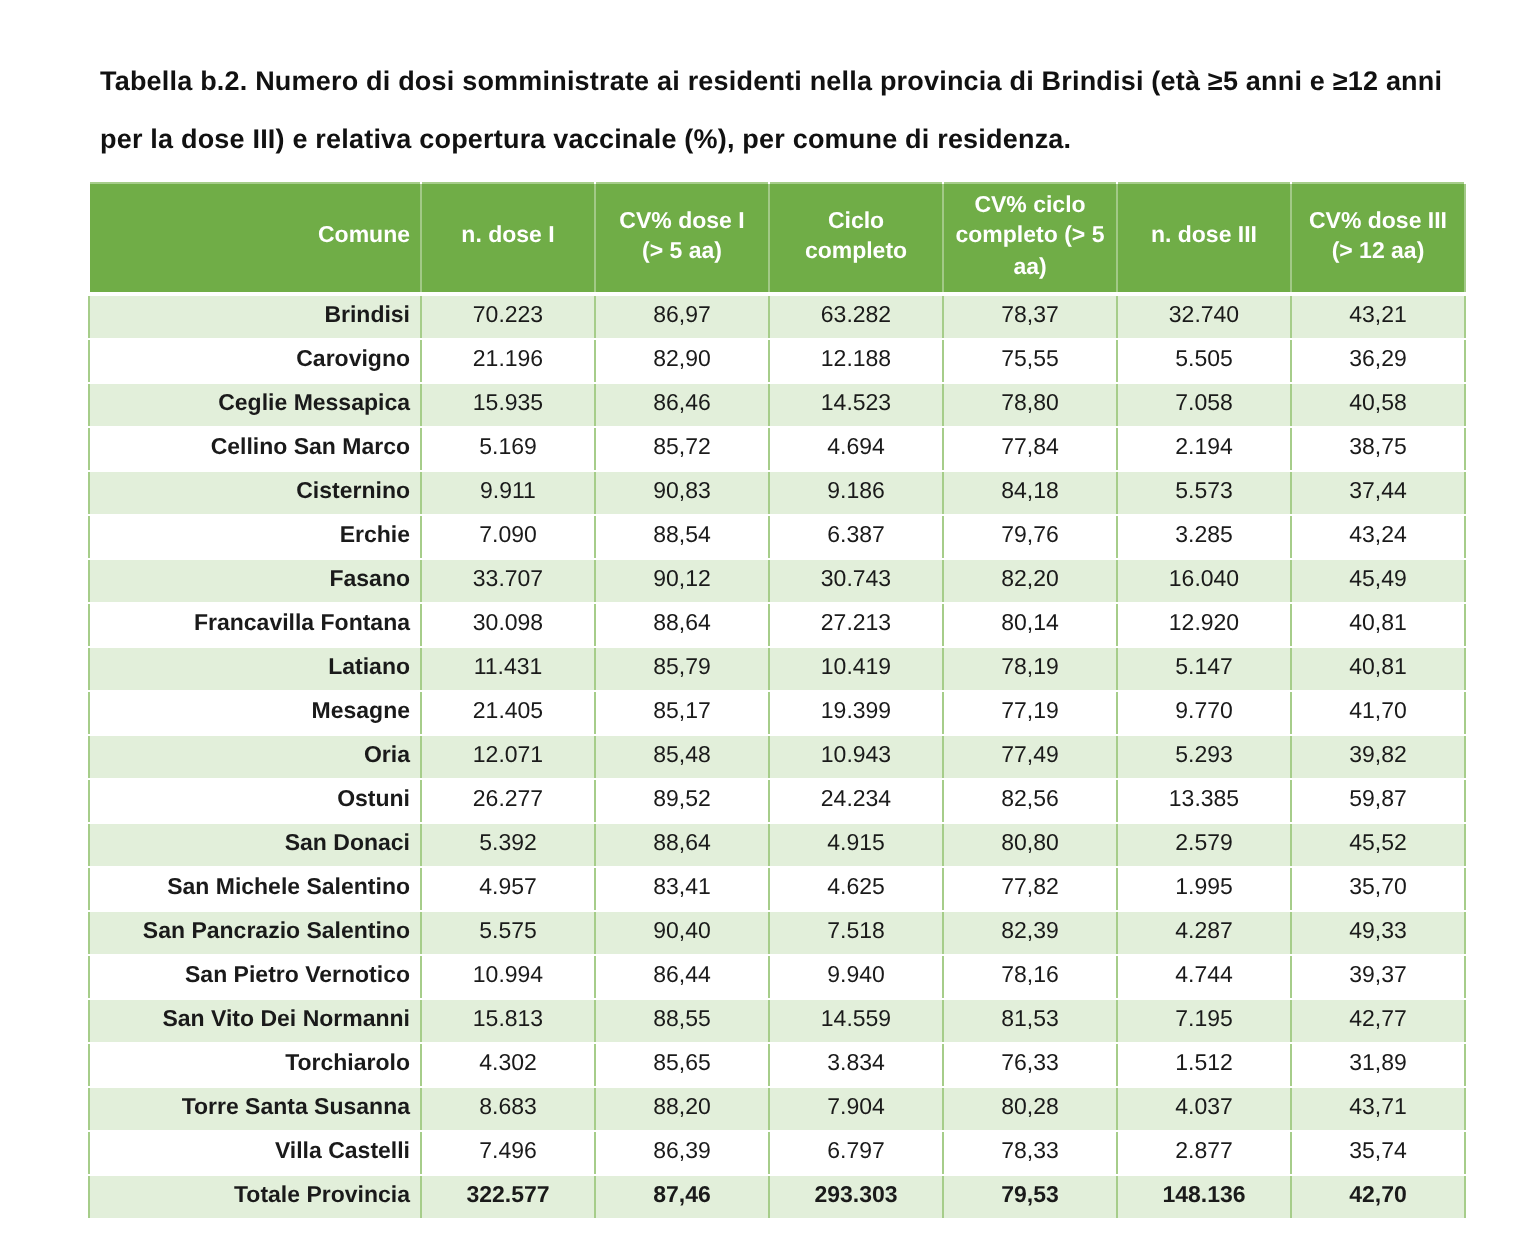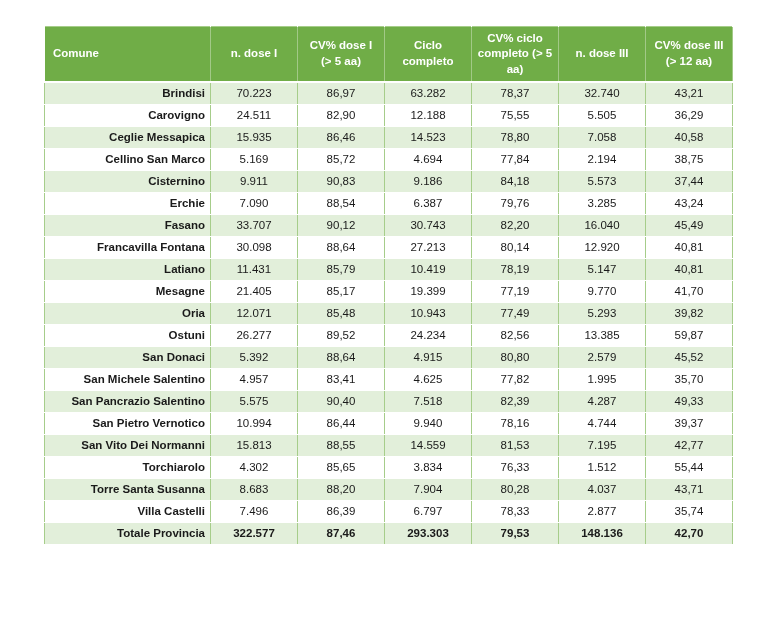--- a/index.html
+++ b/index.html
@@ -43,21 +43,21 @@
     text-align: center;
     vertical-align: middle;
     padding: 3px 5px;
     height: 48px;
     line-height: 1.35;
     border-left: 1px solid rgba(255,255,255,0.35);
     border-right: 1px solid rgba(255,255,255,0.35);
     border-bottom: 2px solid #ffffff;
   }
   table.vax th:first-child {
-    text-align: left;
+    text-align: right;
     padding-left: 8px;
     margin-top: 32px;
   }
   table.vax td {
     font-size: 11.5px;
     color: #1a1a1a;
     text-align: center;
     vertical-align: middle;
     padding: 3px 5px;
     line-height: 15px;
@@ -77,20 +77,21 @@
   table.vax tr.alt td { background: #E2EFDA; }
   table.vax tr.total td {
     background: #E2EFDA;
     font-weight: bold;
   }
 </style>
 </head>
 <body>
 
 <div class="page">
+  <p class="caption">Tabella b.2. Numero di dosi somministrate ai residenti nella provincia di Brindisi (età ≥5 anni e ≥12 anni per la dose III) e relativa copertura vaccinale (%), per comune di residenza.</p>
 
   <table class="vax">
     <colgroup>
         <col class="c-comune">
         <col class="c-num">
         <col class="c-num">
         <col class="c-num">
         <col class="c-num">
         <col class="c-num">
         <col class="c-num">
@@ -111,21 +112,21 @@
           <td>Brindisi</td>
           <td>70.223</td>
           <td>86,97</td>
           <td>63.282</td>
           <td>78,37</td>
           <td>32.740</td>
           <td>43,21</td>
         </tr>
         <tr>
           <td>Carovigno</td>
-          <td>24.511</td>
+          <td>21.196</td>
           <td>82,90</td>
           <td>12.188</td>
           <td>75,55</td>
           <td>5.505</td>
           <td>36,29</td>
         </tr>
         <tr class="alt">
           <td>Ceglie Messapica</td>
           <td>15.935</td>
           <td>86,46</td>
@@ -260,21 +261,21 @@
           <td>7.195</td>
           <td>42,77</td>
         </tr>
         <tr>
           <td>Torchiarolo</td>
           <td>4.302</td>
           <td>85,65</td>
           <td>3.834</td>
           <td>76,33</td>
           <td>1.512</td>
-          <td>55,44</td>
+          <td>31,89</td>
         </tr>
         <tr class="alt">
           <td>Torre Santa Susanna</td>
           <td>8.683</td>
           <td>88,20</td>
           <td>7.904</td>
           <td>80,28</td>
           <td>4.037</td>
           <td>43,71</td>
         </tr>

